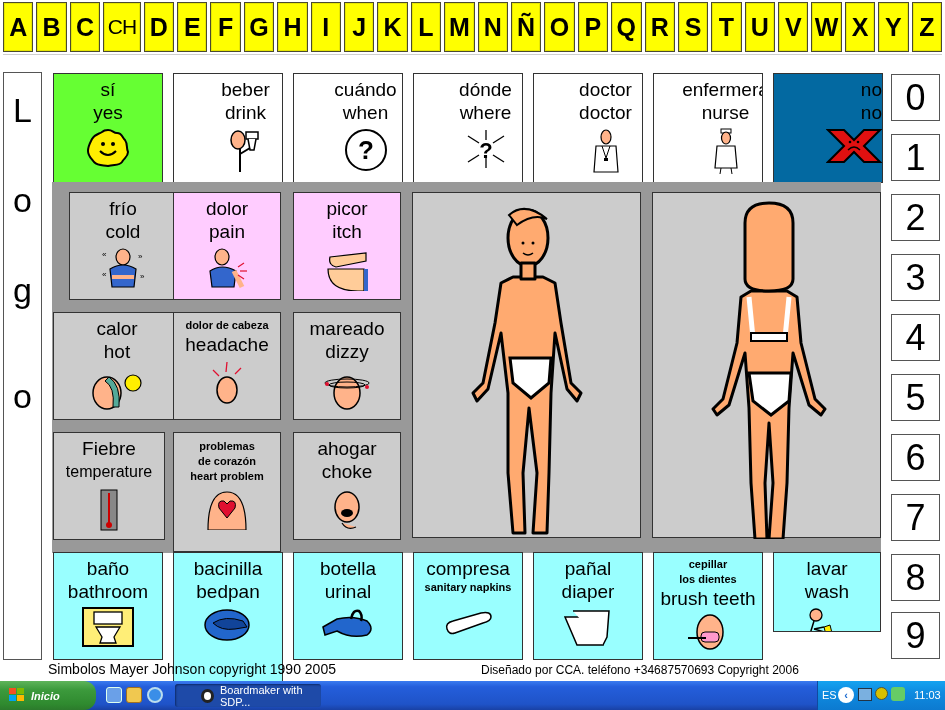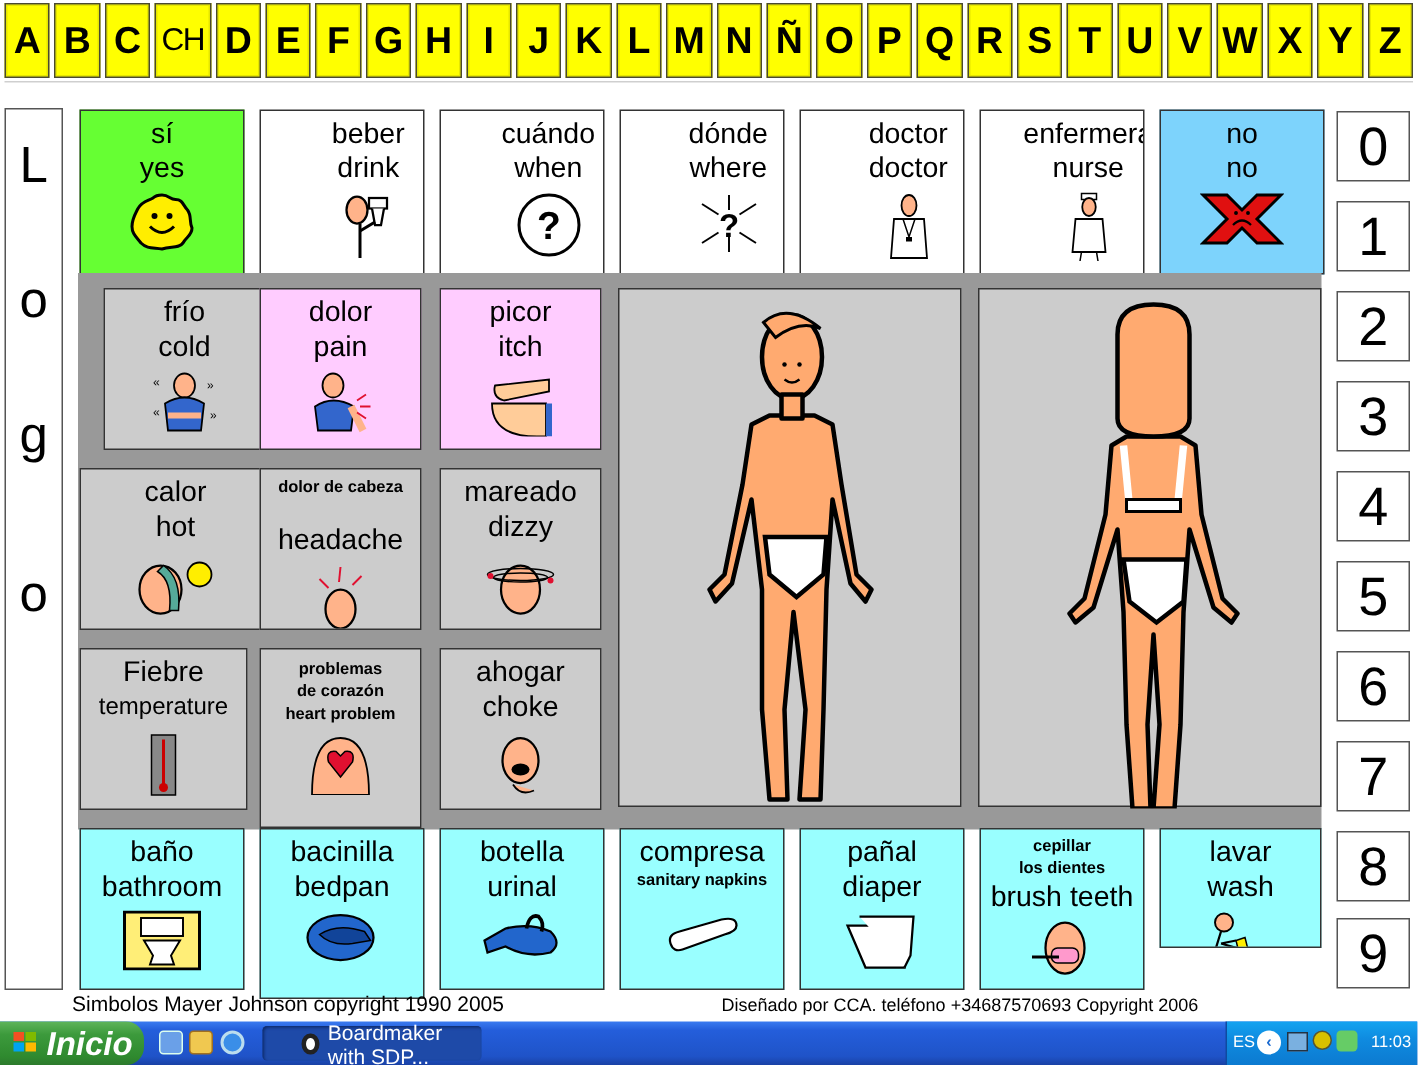--- a/index.html
+++ b/index.html
@@ -24,39 +24,39 @@
 
   
   .tile { position: absolute; border: 1px solid #333; display: flex; flex-direction: column; align-items: center;
           text-align: center; overflow: hidden; cursor: pointer; }
   .tile .l1, .tile .l2 { font-size: 19px; line-height: 23px; }
   .tile .l1 { margin-top: 4px; }
   .tile .small { font-size: 11px; font-weight: bold; line-height: 15px; }
   .tile .icon { margin-top: 4px; display: flex; align-items: center; justify-content: center; }
   .white { background: #ffffff; padding-left: 35px; }
   .green { background: #66ff33; }
-  .red   { background: #7dd3fc; }
+  .red   { background: #0369a1; align-items: flex-end; }
   .gray  { background: #cccccc; }
   .pink  { background: #ffccff; }
   .cyan  { background: #99ffff; }
 
   .panel { position: absolute; left: 52px; top: 182px; width: 829px; height: 371px; background: #999999; }
   .body-panel { position: absolute; background: #cccccc; border: 1px solid #333; }
 
   .footer-left { position: absolute; left: 48px; top: 661px; font-size: 14px; }
   .footer-right { position: absolute; left: 481px; top: 663px; font-size: 12px; }
 
   
   .taskbar { position: absolute; left: 0; top: 681px; width: 945px; height: 29px;
              background: linear-gradient(#3a7bf0, #245edb 20%, #1f53c8 80%, #1941a5); }
   .start-btn { position: absolute; left: 0; top: 0; width: 96px; height: 29px; border-radius: 0 12px 12px 0;
                background: linear-gradient(#5eb45a, #3c9a3c 30%, #2f8a2f 80%, #2c7a2c);
-               color: #fff; font-style: italic; font-weight: bold; font-size: 22px; display: flex; align-items: center; padding-left: 8px; gap: 5px; cursor: pointer; }
+               color: #fff; font-style: italic; font-weight: bold; font-size: 11px; display: flex; align-items: center; padding-left: 8px; gap: 5px; cursor: pointer; }
   .quick { position: absolute; top: 6px; width: 16px; height: 16px; border-radius: 3px; cursor: pointer; }
-  .task { position: absolute; top: 3px; height: 23px; border-radius: 3px; color: #fff; font-size: 14px;
+  .task { position: absolute; top: 3px; height: 23px; border-radius: 3px; color: #fff; font-size: 11px;
           display: flex; align-items: center; gap: 6px; padding-left: 26px; cursor: pointer; }
   .task.active { background: #1e4aa8; box-shadow: inset 1px 1px 2px #0d2a6a; }
   .task.inactive { background: #3c81f3; }
   .tray { position: absolute; right: 0; top: 0; width: 128px; height: 29px; background: linear-gradient(#14a3f0, #0f8be0 40%, #0c7ad0);
           border-left: 1px solid #0f4aa0; color: #fff; font-size: 11px; }
 </style>
 </head>
 <body>
 
 <div class="alpha-bar">
@@ -250,21 +250,21 @@
   <span class="icon">
     <svg width="56" height="46" viewBox="0 0 56 46">
         <ellipse cx="18" cy="26" rx="14" ry="16" fill="#ffb38a" stroke="#000" stroke-width="1.5"></ellipse>
         <path d="M20 10 Q32 18 30 40 L24 40 Q26 20 16 14 Z" fill="#55aa99" stroke="#000" stroke-width="1"></path>
         <circle cx="44" cy="16" r="8" fill="#ffee00" stroke="#000" stroke-width="1.2"></circle>
       </svg>
   </span>
 </div>
 <div class="tile gray" style="left:173px;top:312px;width:108px;height:108px">
   <span class="small" style="margin-top:5px">dolor de cabeza</span>
-  <span class="l2" style="margin-top:16px">headache</span>
+  <span class="l2" style="margin-top:0">headache</span>
   <span class="icon">
     <svg width="40" height="44" viewBox="0 0 40 44">
         <ellipse cx="20" cy="30" rx="10" ry="13" fill="#ffb38a" stroke="#000" stroke-width="1.5"></ellipse>
         <g stroke="#e01030" stroke-width="1.3">
           <line x1="20" y1="2" x2="19" y2="12"></line>
           <line x1="6" y1="10" x2="12" y2="16"></line>
           <line x1="34" y1="8" x2="28" y2="14"></line>
         </g>
       </svg>
   </span>
@@ -347,21 +347,21 @@
   <span class="l1">baño</span>
   <span class="l2">bathroom</span>
   <span class="icon">
     <svg width="52" height="40" viewBox="0 0 52 40">
         <rect x="1" y="1" width="50" height="38" fill="#ffee77" stroke="#000" stroke-width="2"></rect>
         <rect x="12" y="5" width="28" height="12" fill="#fff" stroke="#000" stroke-width="1.3"></rect>
         <path d="M14 20 L38 20 L32 30 L34 36 L18 36 L20 30 Z" fill="#fff" stroke="#000" stroke-width="1.3"></path>
       </svg>
   </span>
 </div>
-<div class="tile cyan" style="left:173px;top:552px;width:110px;height:114px">
+<div class="tile cyan" style="left:173px;top:552px;width:110px;height:132px">
   <span class="l1">bacinilla</span>
   <span class="l2">bedpan</span>
   <span class="icon">
     <svg width="50" height="36" viewBox="0 0 50 36">
         <ellipse cx="24" cy="18" rx="22" ry="15" fill="#2266cc" stroke="#000" stroke-width="1.5"></ellipse>
         <path d="M10 16 Q22 8 40 14 L44 20 L32 22 Q18 24 10 16 Z" fill="#114499" stroke="#000" stroke-width="1"></path>
       </svg>
   </span>
 </div>
 <div class="tile cyan" style="left:293px;top:552px;width:110px;height:108px">

